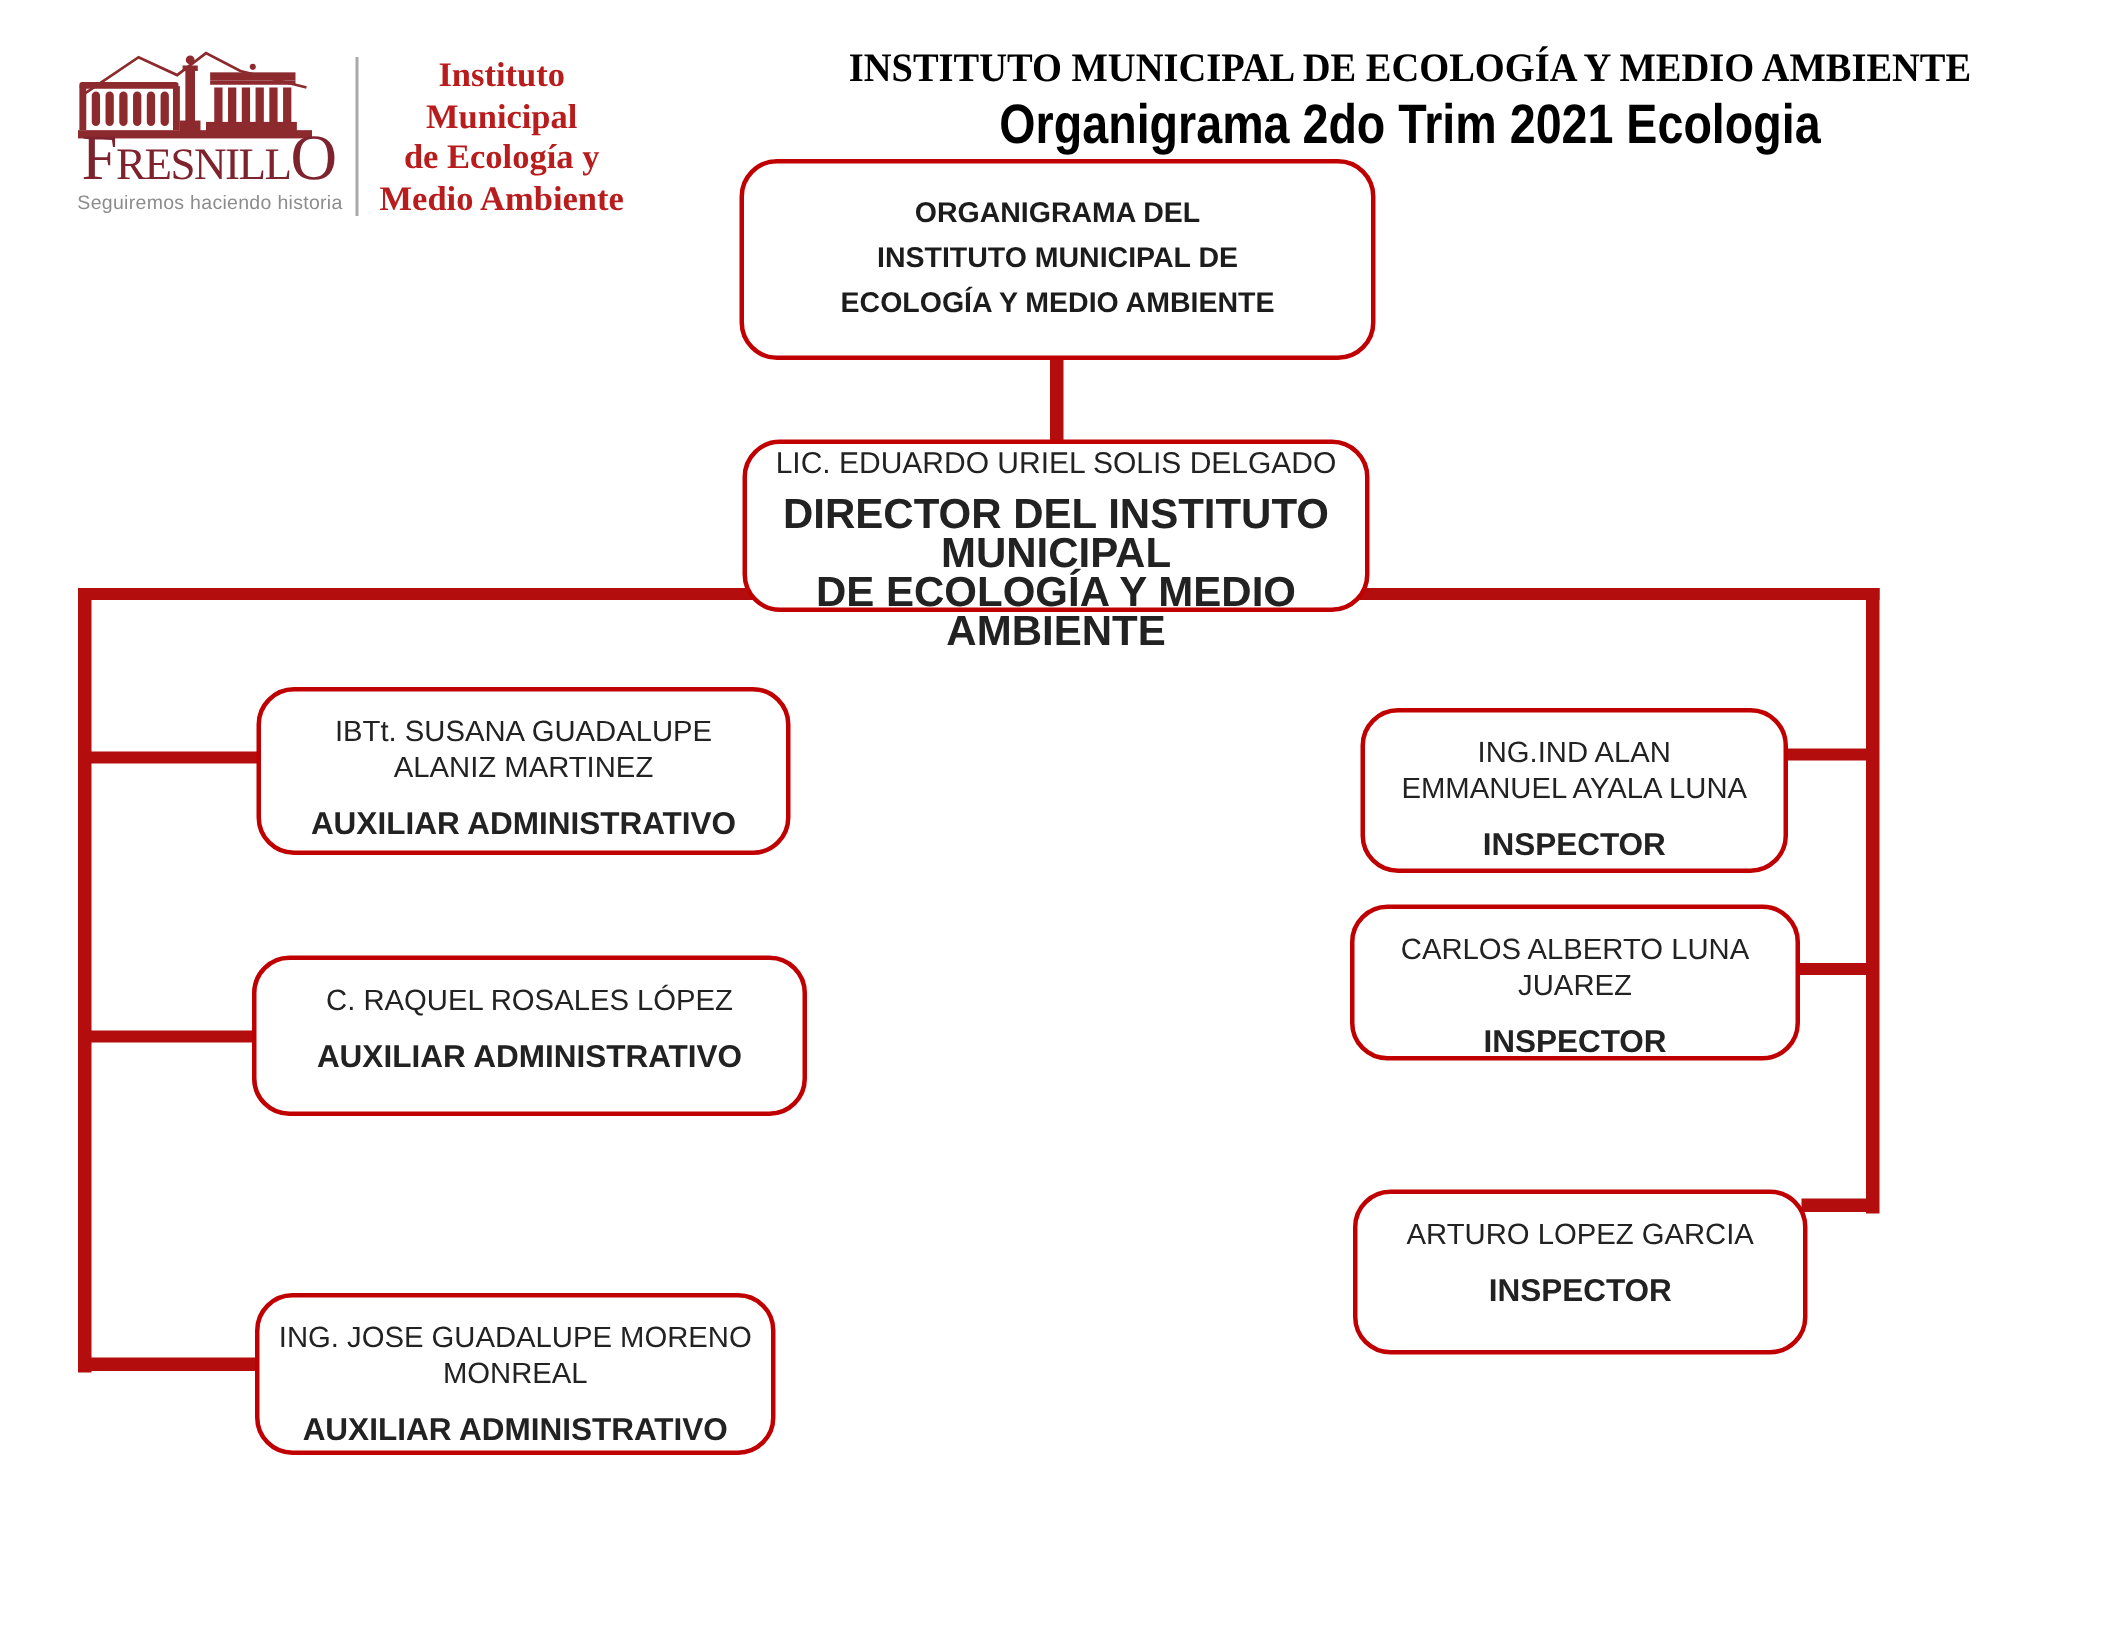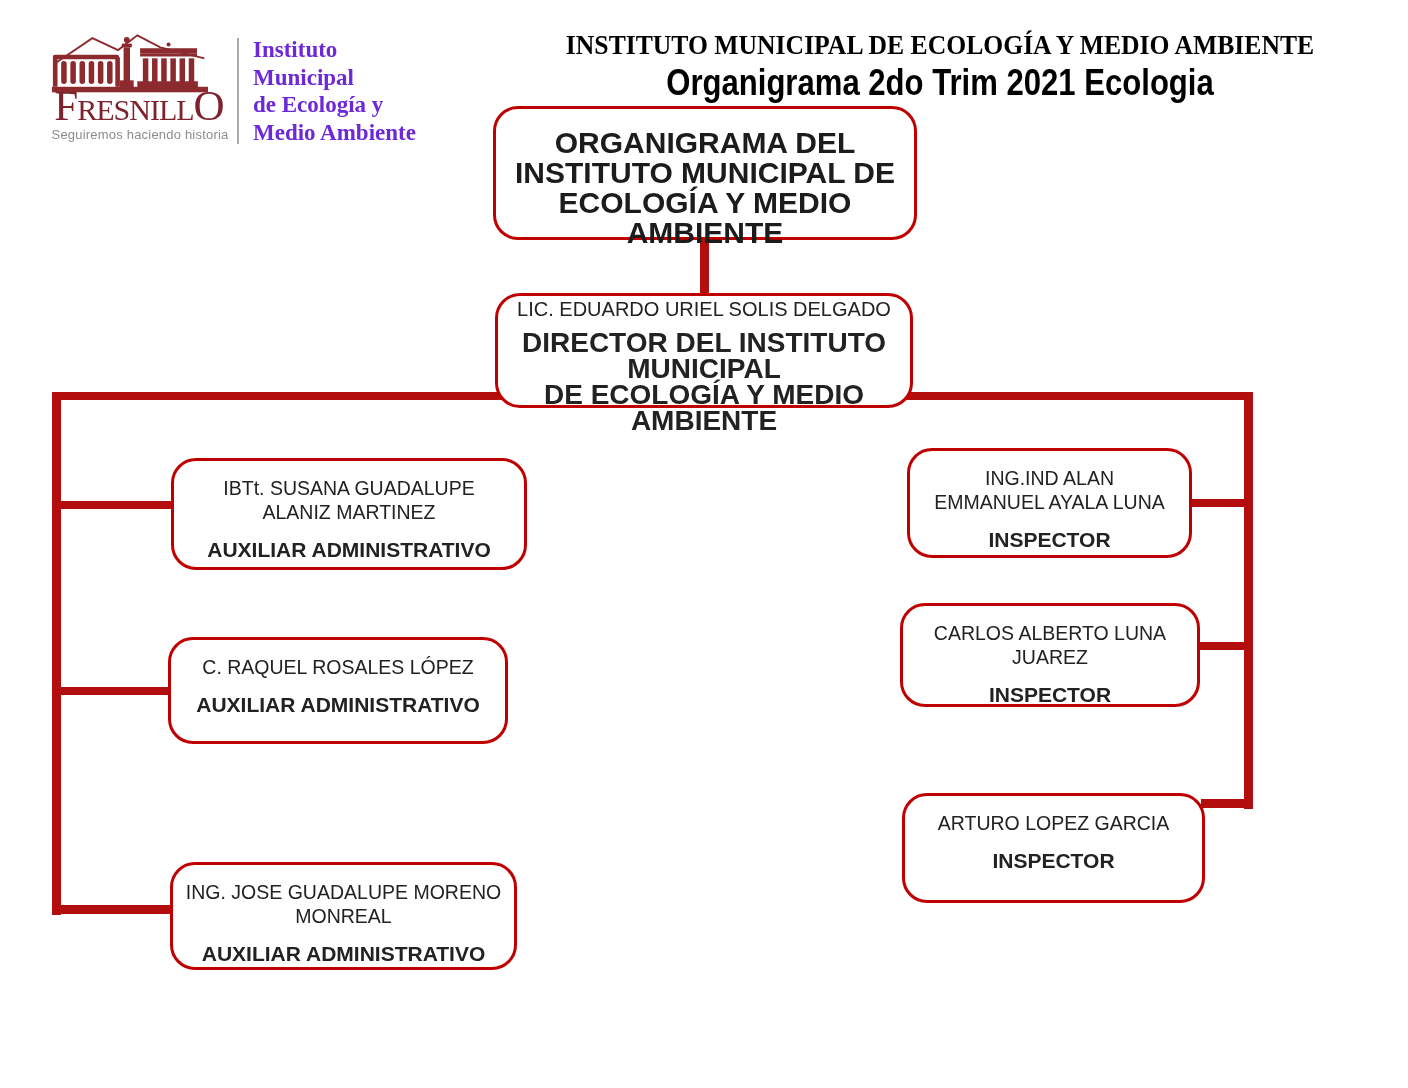--- a/index.html
+++ b/index.html
@@ -15,42 +15,42 @@
     font-size:43px;letter-spacing:-1px;color:#7e232e;line-height:44px;white-space:nowrap;
   }
   .tagline{
     position:absolute;left:50px;top:127px;width:180px;text-align:center;
     font-size:13px;color:#8c8c8c;letter-spacing:.2px;white-space:nowrap;
   }
   .logo-divider{position:absolute;left:237px;top:38px;width:2px;height:106px;background:#a9a9a9;}
   .institute-name{
     position:absolute;left:253px;top:36px;
     font-family:"Liberation Serif",serif;font-weight:bold;
-    font-size:23px;line-height:27.5px;color:#6d28d9;white-space:pre-line;
+    font-size:23px;line-height:27.5px;color:#b91c1c;white-space:pre-line;text-align:center;
   }
   .titles{position:absolute;left:540px;top:30px;width:800px;text-align:center;color:#000;}
   .title1{
     font-family:"Liberation Serif",serif;font-weight:bold;font-size:27px;
     transform:scaleX(.95);transform-origin:50% 50%;white-space:nowrap;
   }
   .title2{
     font-family:"Liberation Sans",sans-serif;font-weight:bold;font-size:37px;
     margin-top:1px;transform:scaleX(.84);transform-origin:50% 50%;white-space:nowrap;
   }
   
   .conn{position:absolute;background:#b30d0d;z-index:1;}
   
   .obox{
     position:absolute;background:#ffffff;border:3px solid #c00000;border-radius:25px;
     z-index:2;text-align:center;color:#222;box-sizing:border-box;
   }
   .obox .name{font-size:19.5px;line-height:24px;font-weight:normal;white-space:pre-line;}
   .obox .role{font-size:21px;line-height:24px;font-weight:bold;margin-top:14px;white-space:pre-line;}
   .root-box{padding-top:19px;}
-  .root-box .rtitle{font-size:30px;line-height:30px;font-weight:bold;color:#1c1c1c;white-space:pre-line;}
+  .root-box .rtitle{font-size:19px;line-height:30px;font-weight:bold;color:#1c1c1c;white-space:pre-line;}
   .dir-box{padding-top:1px;}
   .dir-box .name{font-size:20px;line-height:25px;}
   .dir-box .role{font-size:28px;line-height:26px;margin-top:8px;}
   .child{padding-top:15px;}
 </style>
 </head>
 <body>
 
 <div class="page">
 
@@ -118,32 +118,32 @@
     <div class="role">DIRECTOR DEL INSTITUTO MUNICIPAL
 DE ECOLOGÍA Y MEDIO AMBIENTE</div>
   </div>
 
   <div class="obox child" style="left:171px;top:458px;width:356px;height:112px;">
     <div class="name">IBTt. SUSANA GUADALUPE
 ALANIZ MARTINEZ</div>
     <div class="role">AUXILIAR ADMINISTRATIVO</div>
   </div>
 
-  <div class="obox child" style="left:168px;top:637px;width:340px;height:107px;">
+  <div class="obox child" style="left:168px;top:637px;width:370px;height:107px;">
     <div class="name">C. RAQUEL ROSALES LÓPEZ</div>
     <div class="role">AUXILIAR ADMINISTRATIVO</div>
   </div>
 
   <div class="obox child" style="left:170px;top:862px;width:347px;height:108px;">
     <div class="name">ING. JOSE GUADALUPE MORENO
 MONREAL</div>
     <div class="role">AUXILIAR ADMINISTRATIVO</div>
   </div>
 
-  <div class="obox child" style="left:907px;top:448px;width:285px;height:110px;">
+  <div class="obox child" style="left:907px;top:472px;width:285px;height:110px;">
     <div class="name">ING.IND ALAN
 EMMANUEL AYALA LUNA</div>
     <div class="role">INSPECTOR</div>
   </div>
 
   <div class="obox child" style="left:900px;top:603px;width:300px;height:104px;">
     <div class="name">CARLOS ALBERTO LUNA
 JUAREZ</div>
     <div class="role">INSPECTOR</div>
   </div>

